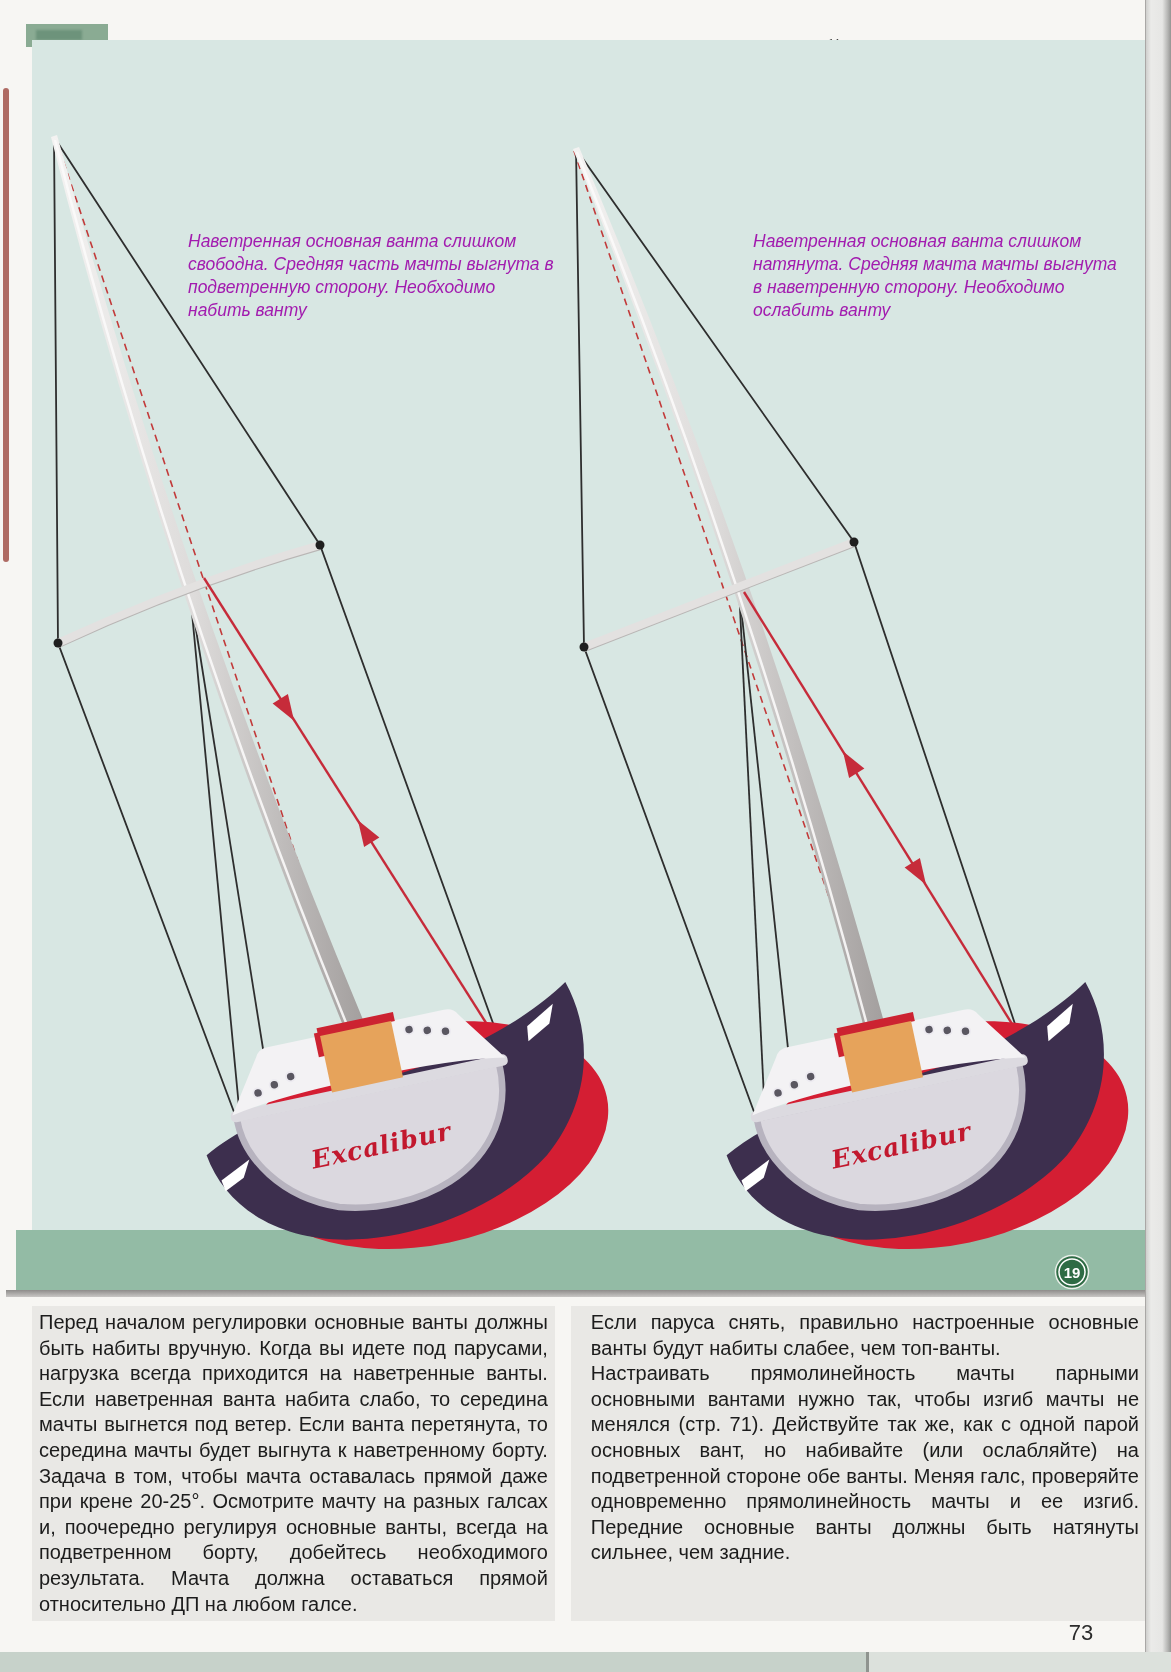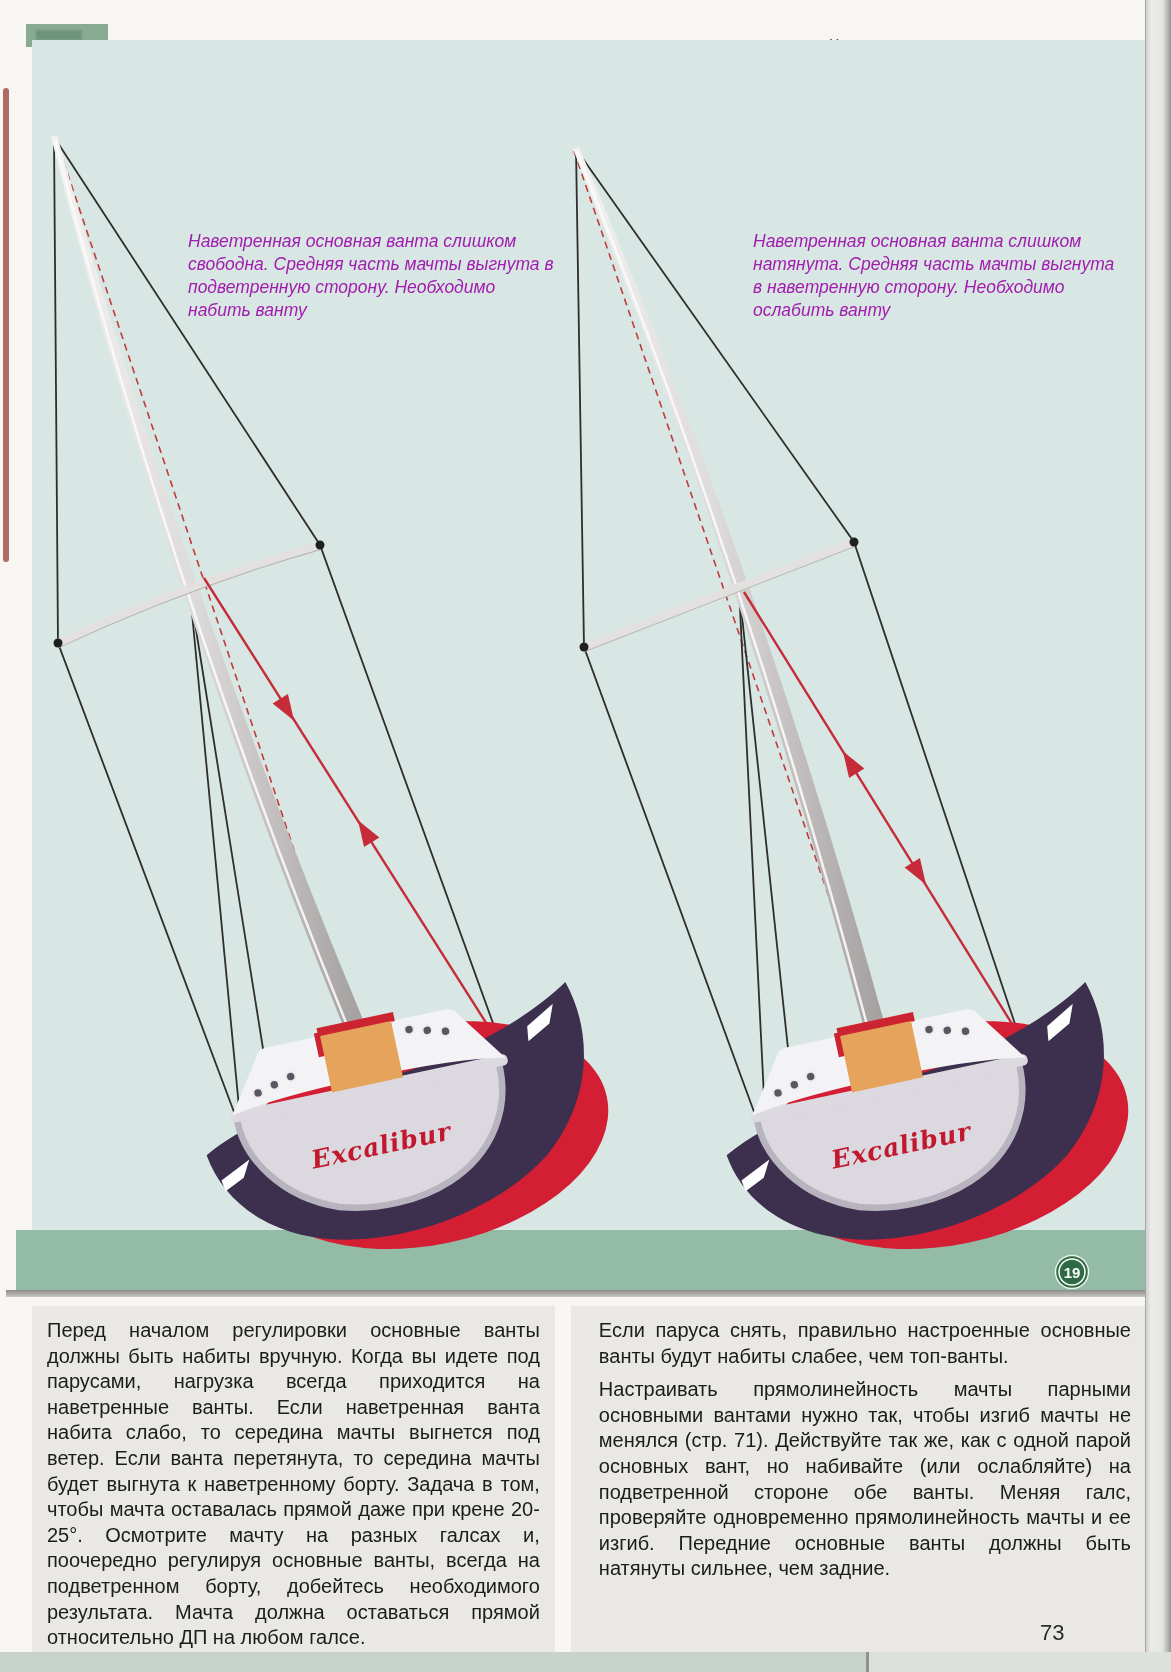--- a/index.html
+++ b/index.html
@@ -15,23 +15,23 @@
   svg.rig{position:absolute;left:0;top:0;}
   .annotation{position:absolute;font-style:italic;font-size:17.5px;line-height:1.32;color:#a21caf;}
   .annotation.a-left{left:156px;top:190px;width:372px;}
   .annotation.a-right{left:721px;top:190px;width:372px;}
   .separator{position:absolute;left:6px;top:1290px;width:1142px;height:7px;
              background:linear-gradient(#8e8c8a,#c9c7c5);}
   .bodywrap{position:absolute;top:1306px;left:32px;width:1114px;display:flex;gap:16px;}
   .col{background:#e9e8e5;padding:4px 7px;font-size:20px;line-height:25.6px;text-align:justify;}
   .col.c-left{width:518px;}
   .col.c-right{width:558px;padding-left:20px;}
-  .col p{margin:8px;}
+  .col p{margin:0;}
   .col h3{margin:29px 0 0 0;font-size:20px;line-height:25.6px;}
-  .pagenum{position:absolute;top:1620px;left:1040px;width:82px;text-align:left;font-size:22px;color:#2b2b2b;}
+  .pagenum{position:absolute;top:1620px;left:1040px;width:82px;text-align:center;font-size:22px;color:#2b2b2b;}
   .edge-right{position:absolute;right:0;top:0;width:25px;height:1672px;border-left:1px solid #a9a7a5;
     background:linear-gradient(to right,#cfcfcd 0,#ebebe9 20%,#e6e6e4 65%,#b3b3b1 88%,#949492 100%);}
   .bottom-band{position:absolute;left:0;top:1652px;width:1171px;height:20px;}
   .bottom-band .bleft{position:absolute;left:0;top:0;width:866px;height:20px;background:#c7d2ca;}
   .bottom-band .bdiv{position:absolute;left:866px;top:0;width:3px;height:20px;background:#8f948f;}
   .bottom-band .bright{position:absolute;left:869px;top:0;width:302px;height:20px;background:#dce1dc;}
 </style>
 </head>
 <body>
 
@@ -130,21 +130,21 @@
       </g>
 
       <g>
         <circle cx="1040" cy="1232" r="16.5" fill="#2e6b44" stroke="#e9efe9" stroke-width="1.5"></circle>
         <circle cx="1040" cy="1232" r="13" fill="none" stroke="#ffffff" stroke-width="1.5"></circle>
         <text x="1040" y="1238" text-anchor="middle" style="font-family:'Liberation Sans',sans-serif;font-weight:bold;font-size:15px;fill:#ffffff;">19</text>
       </g>
     </svg>
 
     <div class="annotation a-left">Наветренная основная ванта слишком свободна. Средняя часть мачты выгнута в подветренную сторону. Необходимо набить ванту</div>
-    <div class="annotation a-right">Наветренная основная ванта слишком натянута. Средняя часть мачты выгнута в наветренную сторону. Необходимо ослабить ванту</div>
+    <div class="annotation a-right">Наветренная основная ванта слишком натянута. Средняя мачта мачты выгнута в наветренную сторону. Необходимо ослабить ванту</div>
   </div>
 
   <div class="separator"></div>
 
   <div class="bodywrap">
     <div class="col c-left">
       <p>Перед началом регулировки основные ванты должны быть набиты вручную. Когда вы идете под парусами, нагрузка всегда приходится на наветренные ванты. Если наветренная ванта набита слабо, то середина мачты выгнется под ветер. Если ванта перетянута, то середина мачты будет выгнута к наветренному борту. Задача в том, чтобы мачта оставалась прямой даже при крене 20-25°. Осмотрите мачту на разных галсах и, поочередно регулируя основные ванты, всегда на подветренном борту, добейтесь необходимого результата. Мачта должна оставаться прямой относительно ДП на любом галсе.</p>
     </div>
     <div class="col c-right">
       <p>Если паруса снять, правильно настроенные основные ванты будут набиты слабее, чем топ-ванты.</p>

